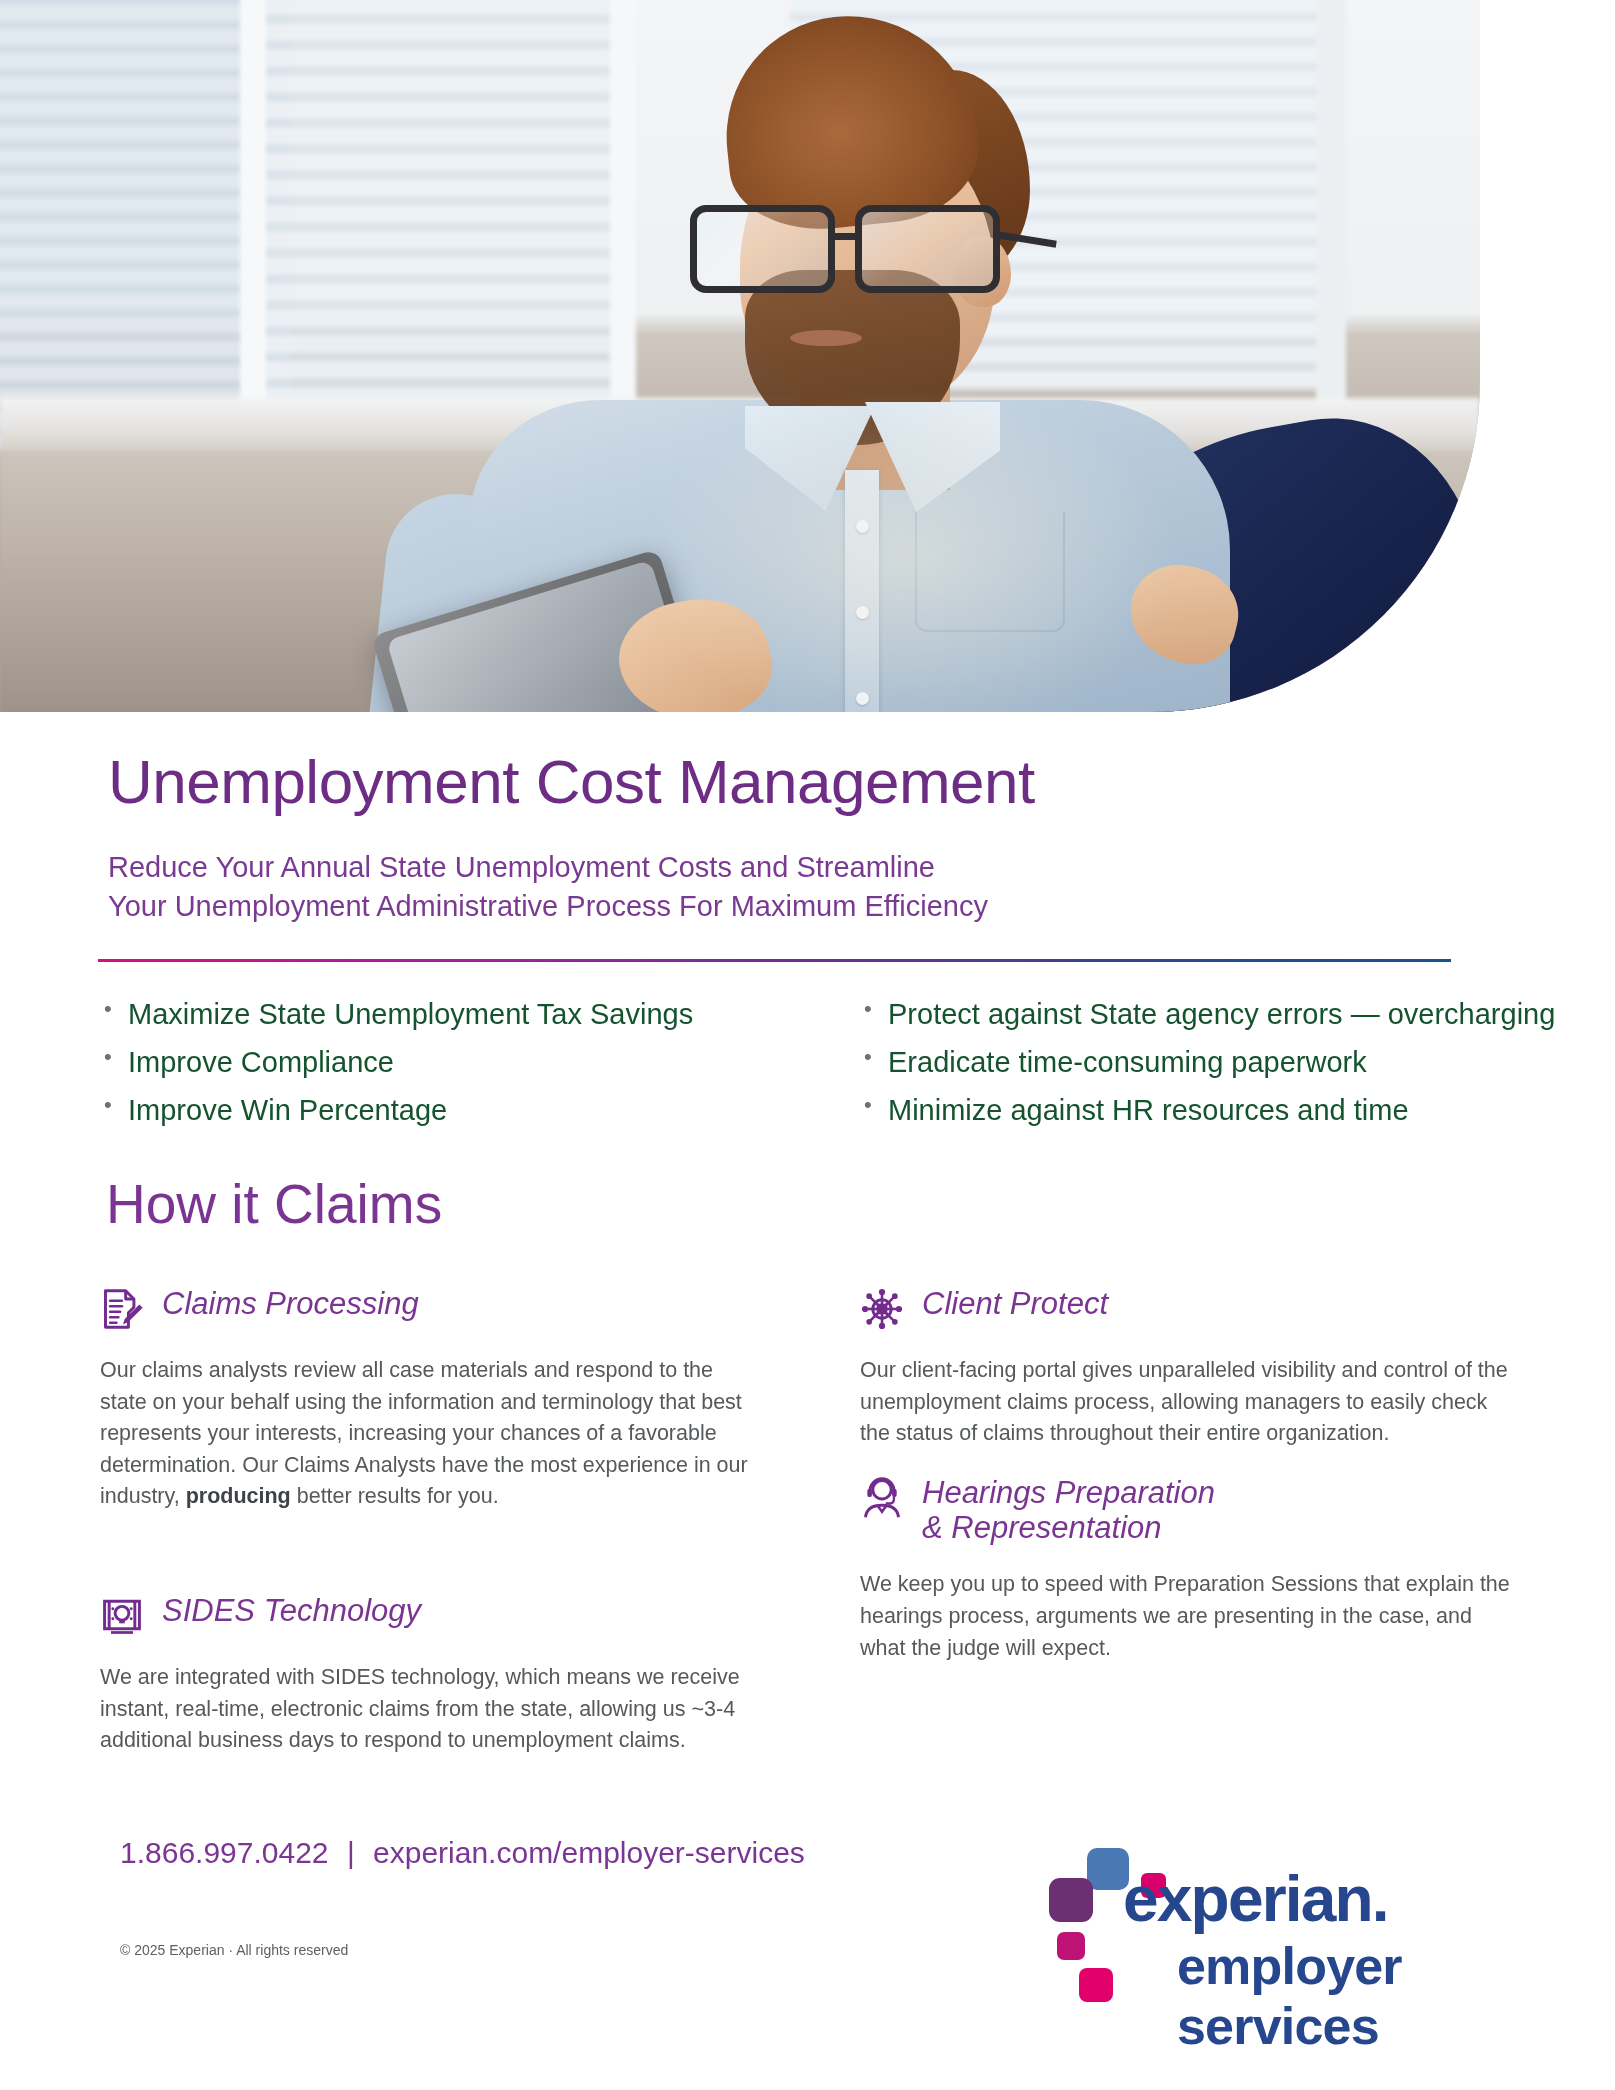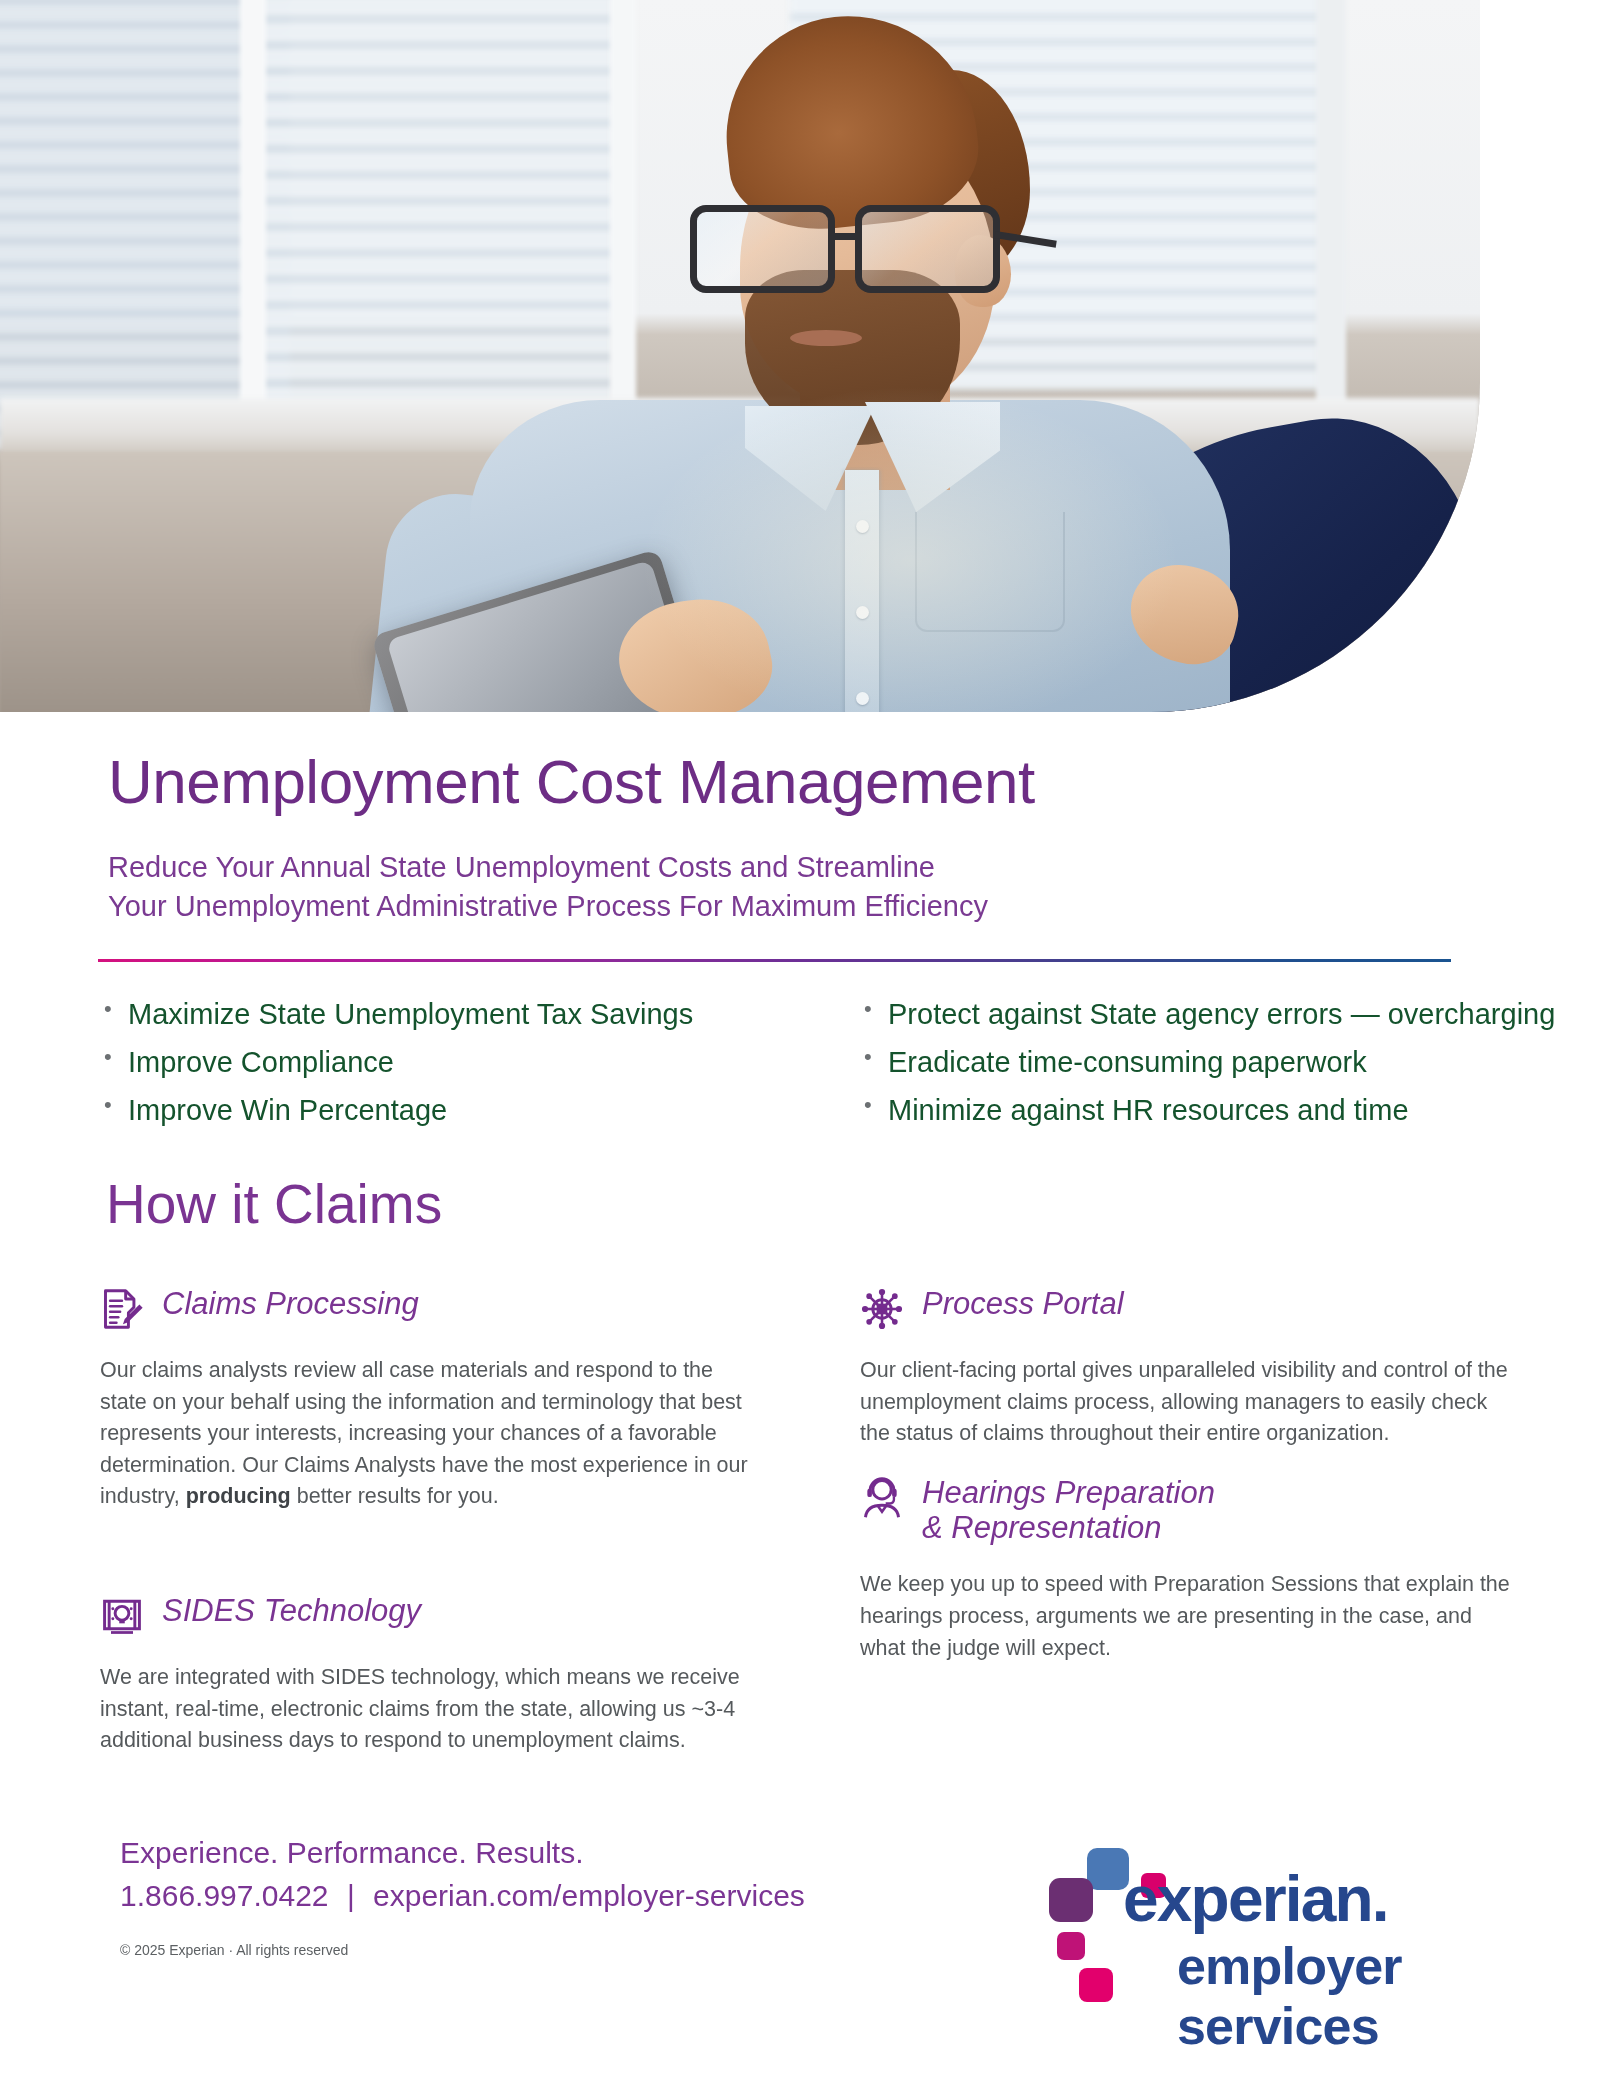--- a/index.html
+++ b/index.html
@@ -428,21 +428,21 @@
                 <circle cx="24" cy="42.5" r="3.4"></circle>
               <circle cx="5.5" cy="24" r="3.4"></circle>
                 <circle cx="42.5" cy="24" r="3.4"></circle>
               <circle cx="10" cy="10" r="3.1"></circle>
                 <circle cx="38" cy="10" r="3.1"></circle>
               <circle cx="10" cy="38" r="3.1"></circle>
                 <circle cx="38" cy="38" r="3.1"></circle>
             </g>
           </svg>
         </span>
-        <span class="feat-title">Process Portal</span>
+        <span class="feat-title">Client Protect</span>
       </div>
       <div class="feat-body">Our client-facing portal gives unparalleled visibility and control of the unemployment claims process, allowing managers to easily check the status of claims throughout their entire organization.</div>
     </div>
 
     <div class="feat" id="feat-hear">
       <div class="feat-head">
         <span class="feat-ico">
           <svg viewBox="0 0 48 48" width="44" height="44">
             <circle cx="24" cy="15" r="10" fill="none" stroke="#742b8e" stroke-width="3.2"></circle>
             <path d="M11 16 a13 13 0 0 1 26 0" fill="none" stroke="#742b8e" stroke-width="3.2"></path>
@@ -456,21 +456,20 @@
         <span class="feat-title">
           <span>Hearings Preparation</span><br>
           <span>&amp; Representation</span>
         </span>
       </div>
       <div class="feat-body">We keep you up to speed with Preparation Sessions that explain the hearings process, arguments we are presenting in the case, and what the judge will expect.</div>
     </div>
 
     <div class="footer">
       <div class="tagline">
-        <div>Experience. Performance. Results.</div>
         <div>
           <span>1.866.997.0422</span>
           <span style="padding:0 10px;">|</span>
           <span>experian.com/employer-services</span>
         </div>
       </div>
       <div class="copyright">© 2025 Experian · All rights reserved</div>
 
       <div class="logo">
         <span class="sq s1"></span>

